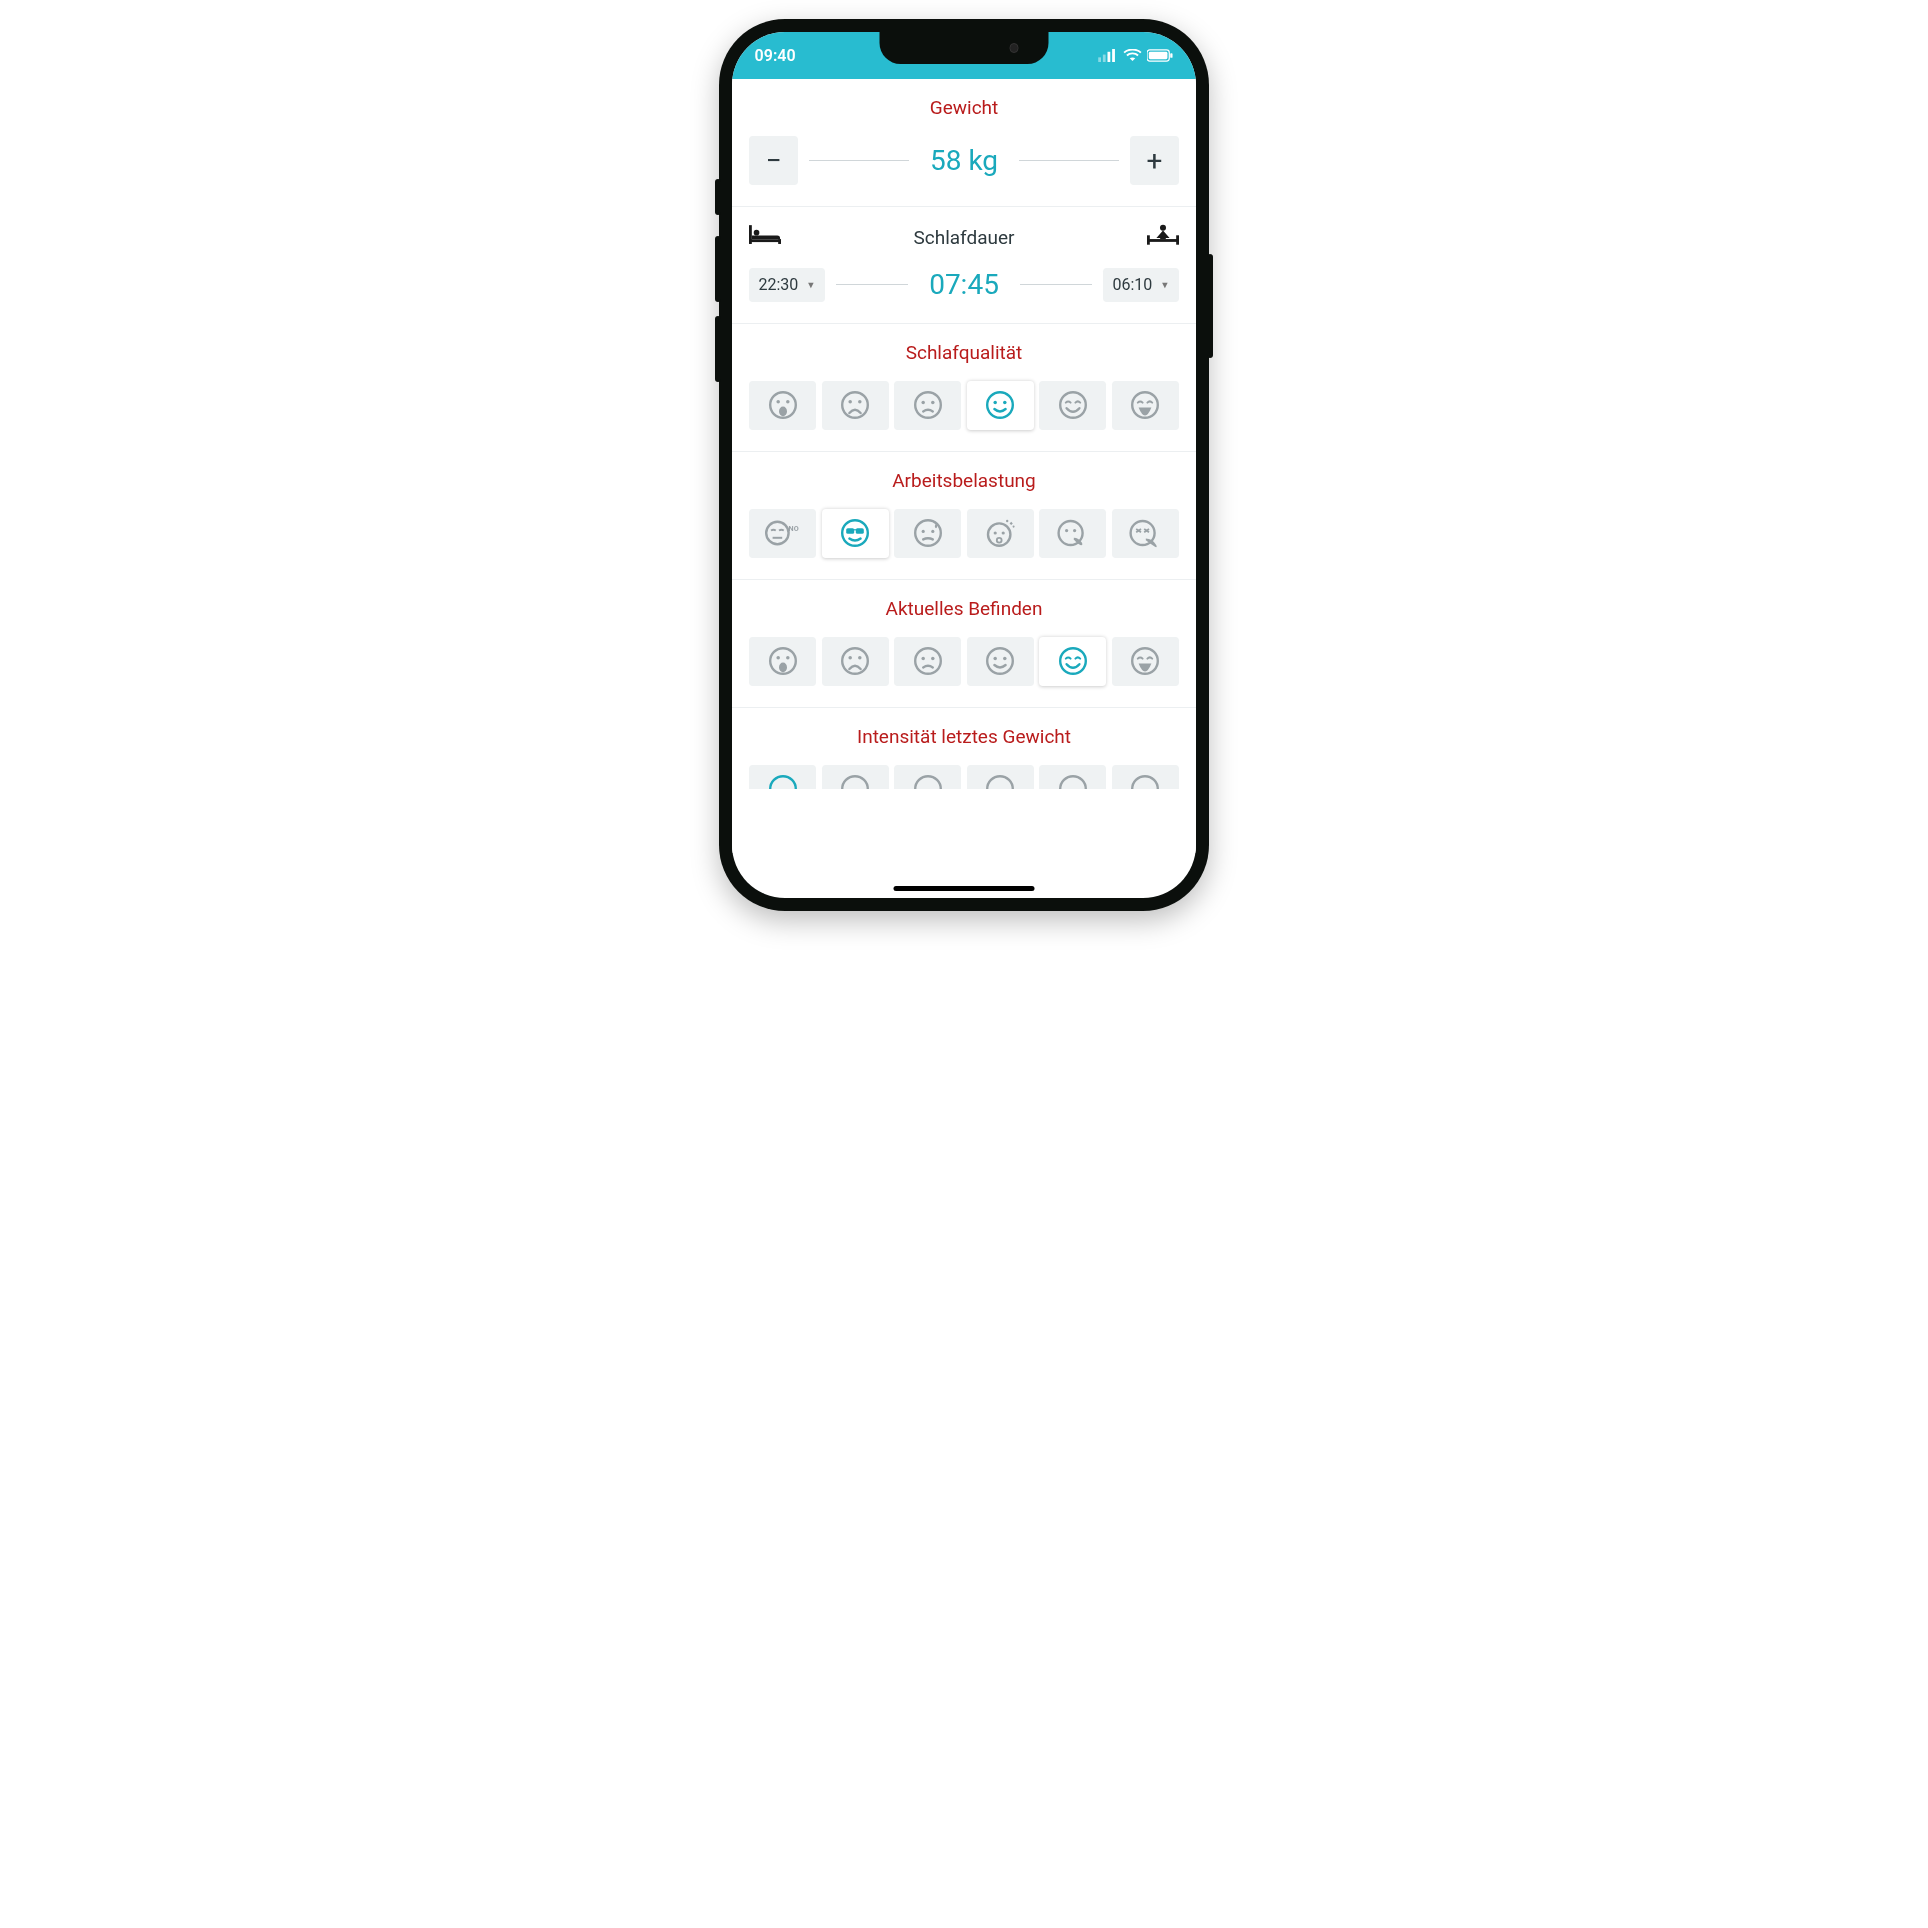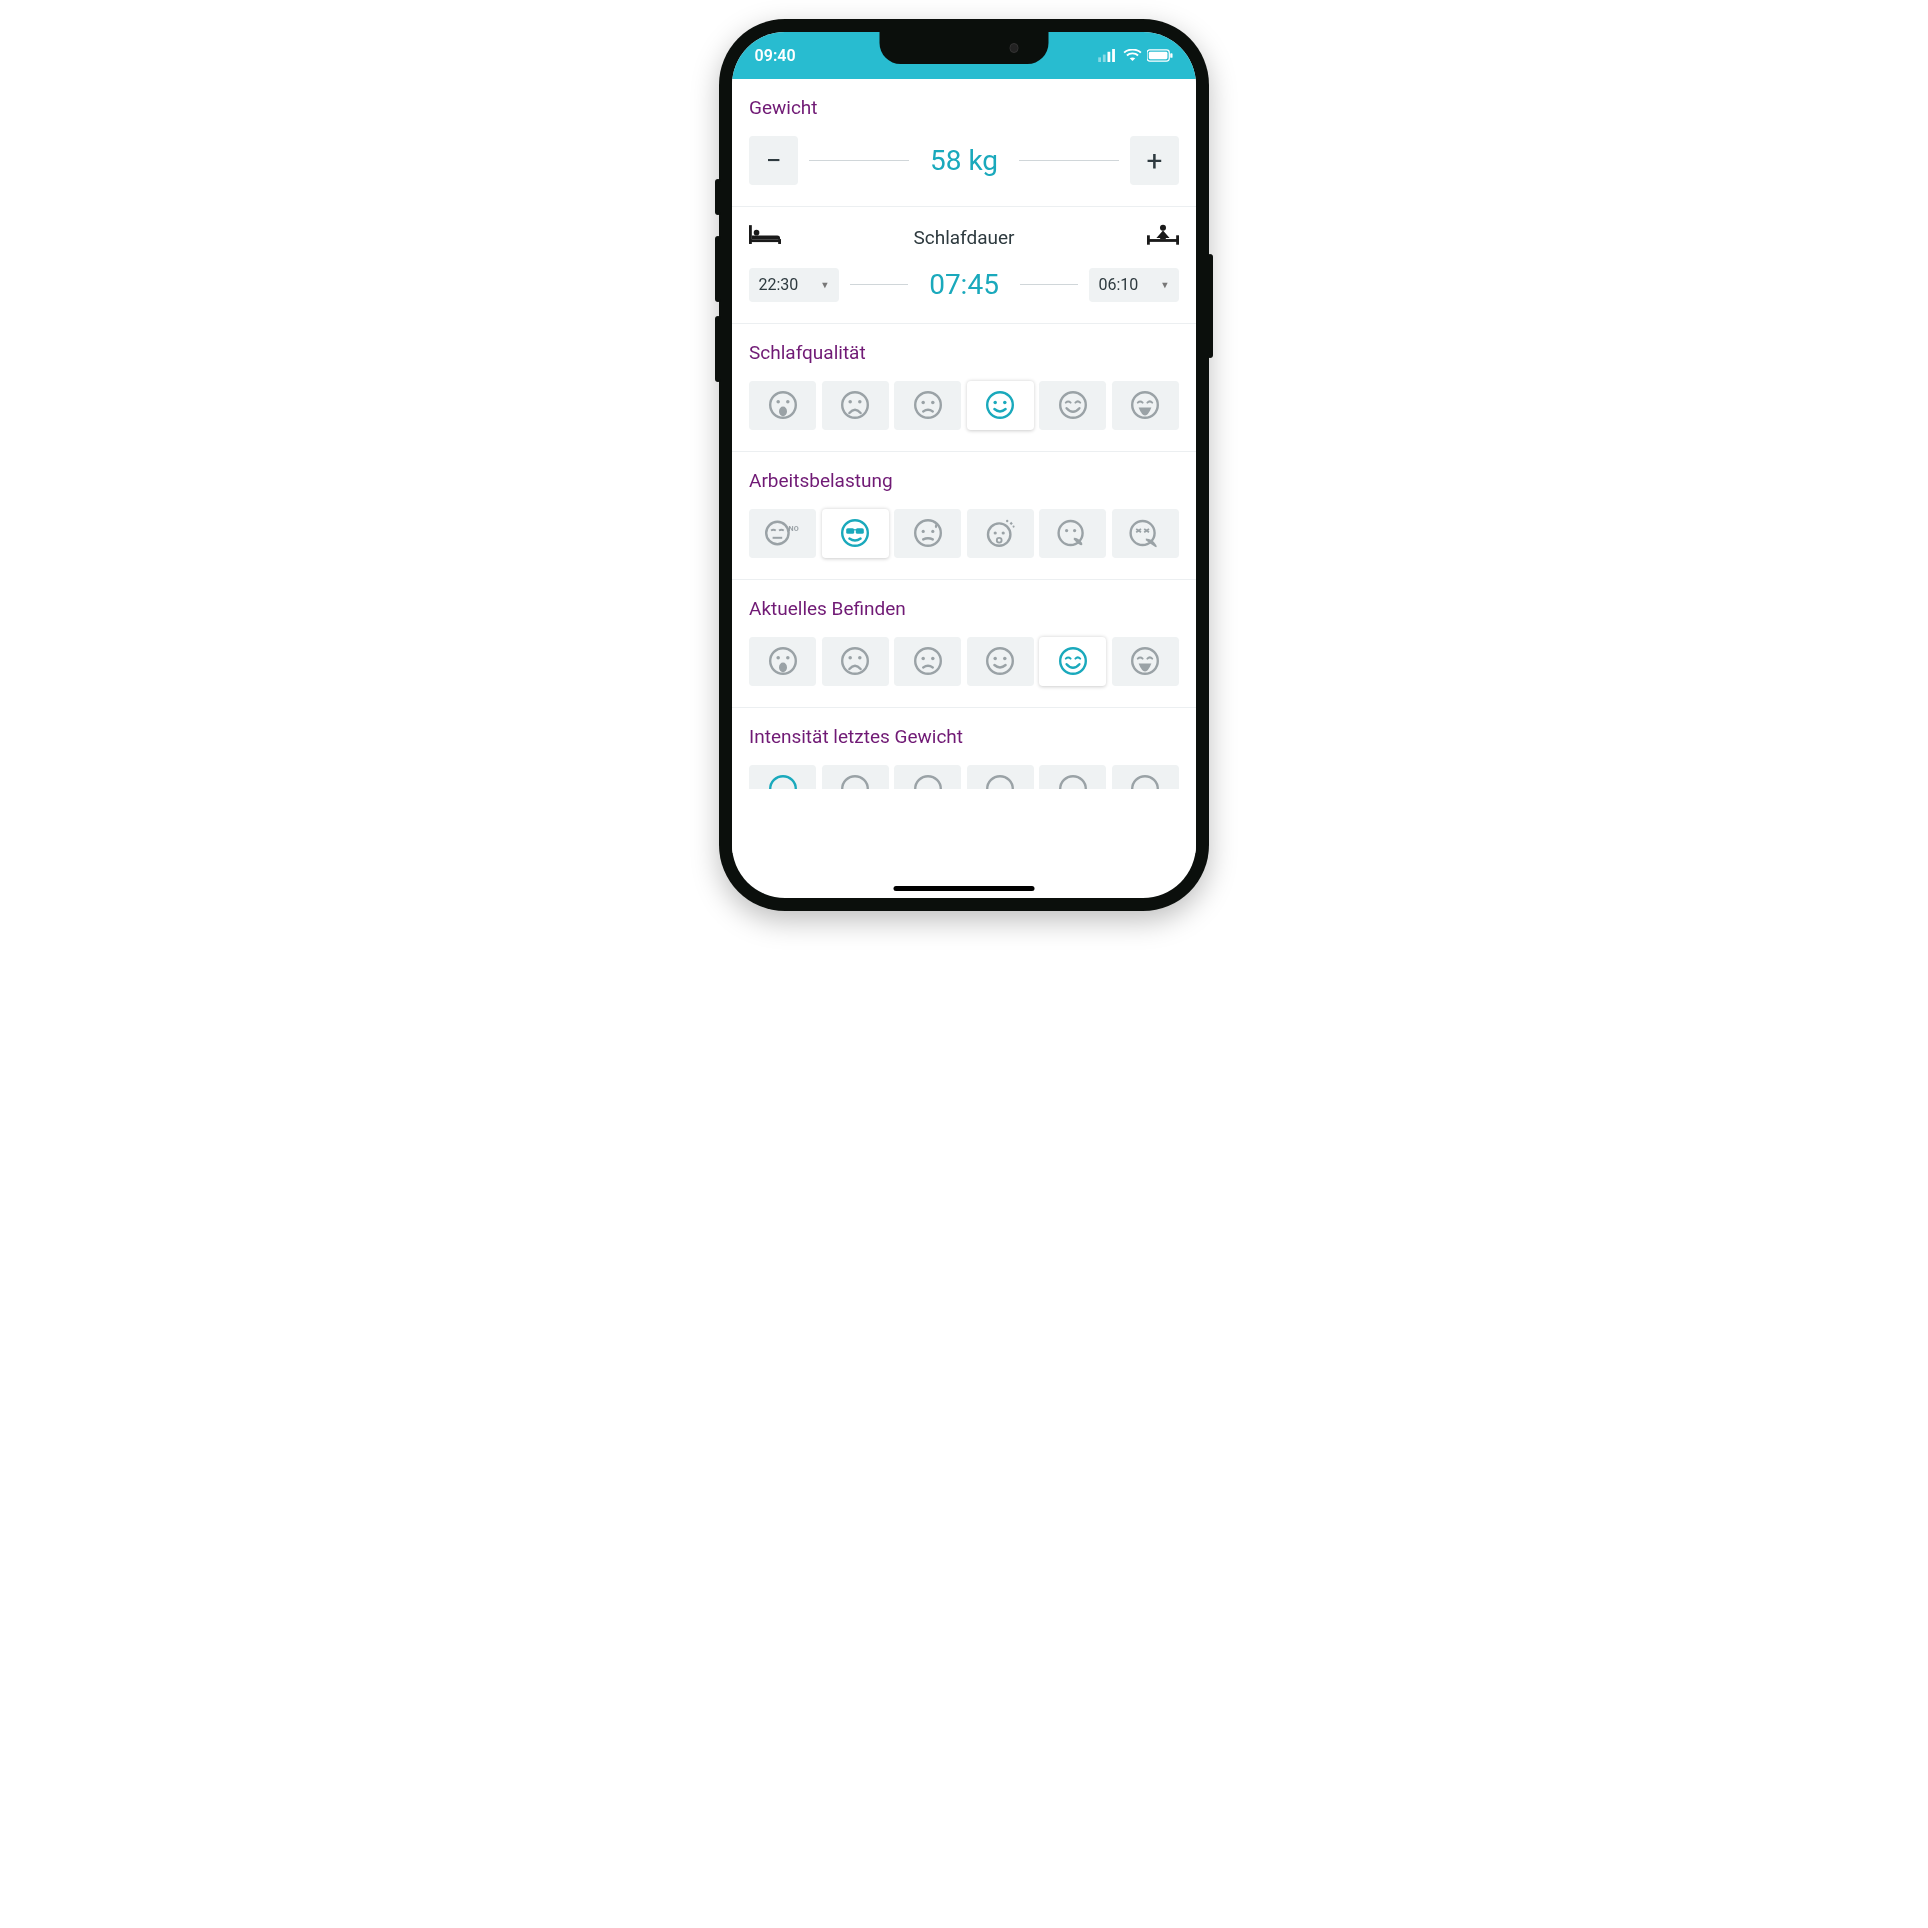--- a/index.html
+++ b/index.html
@@ -74,23 +74,23 @@
   .content {
     height: calc(100% - 47px - 45px);
     overflow: hidden;
     background: #fff;
   }
   .section {
     padding: 17px 17px 21px;
     border-bottom: 0.9px solid #eceff1;
   }
   .sec-title {
-    text-align: left;
+    text-align: center;
     font-size: 19px;
-    color: #701a75;
+    color: #b91c1c;
     font-weight: 400;
     margin-bottom: 17px;
   }
   .stepper-row {
     display: flex;
     align-items: center;
     gap: 11.3px;
   }
   .sq-btn {
     width: 49px; height: 49px;
@@ -117,21 +117,21 @@
   }
   .sleep-head .lbl {
     font-size: 19px; color:#2e3a3f; font-weight:400;
   }
   .drop {
     background:#eff2f3;
     padding: 7.5px 9.4px;
     border-radius:3.8px;
     font-size:16px;
     color:#2e3a3f;
-    display:flex; align-items:center; gap:22px;
+    display:flex; align-items:center; gap:8px;
     cursor:pointer;
   }
   .drop .tri { font-size:9.4px; color:#777; }
   .face-row {
     display:flex;
     gap:5.6px;
     justify-content:center;
   }
   .face-cell {
     flex:1;

